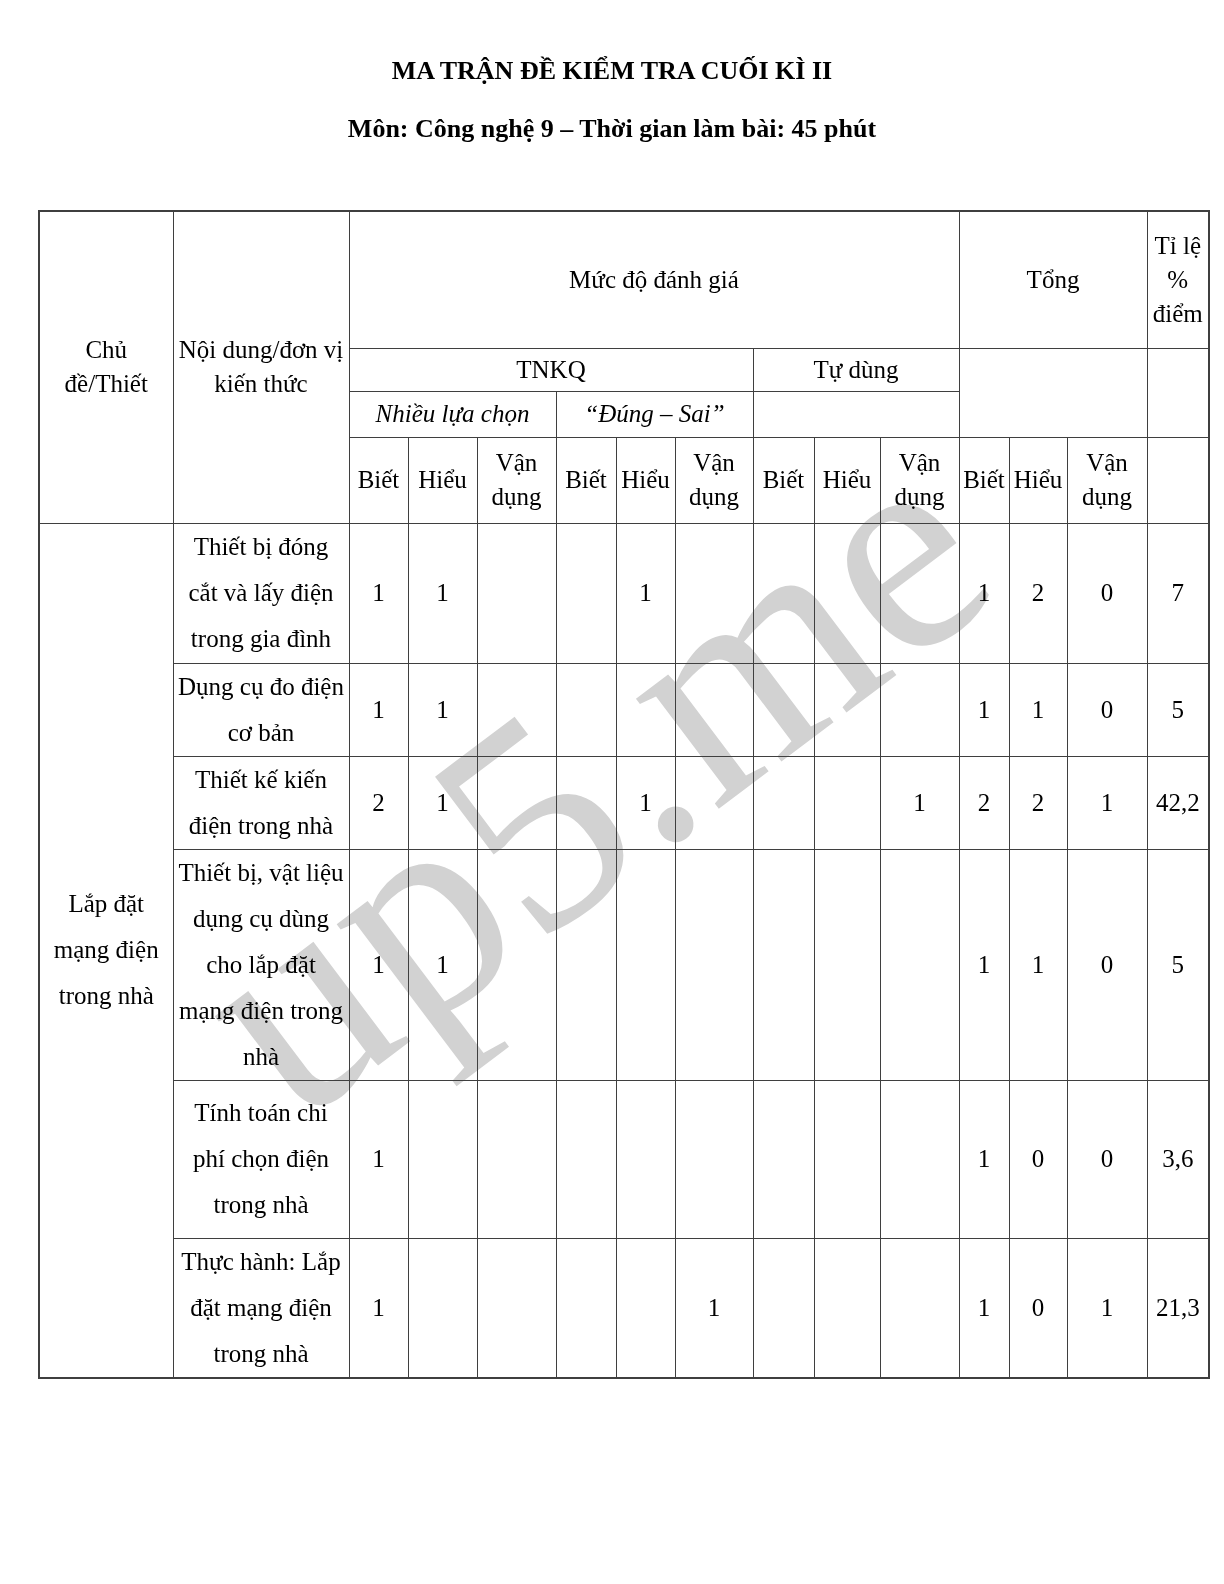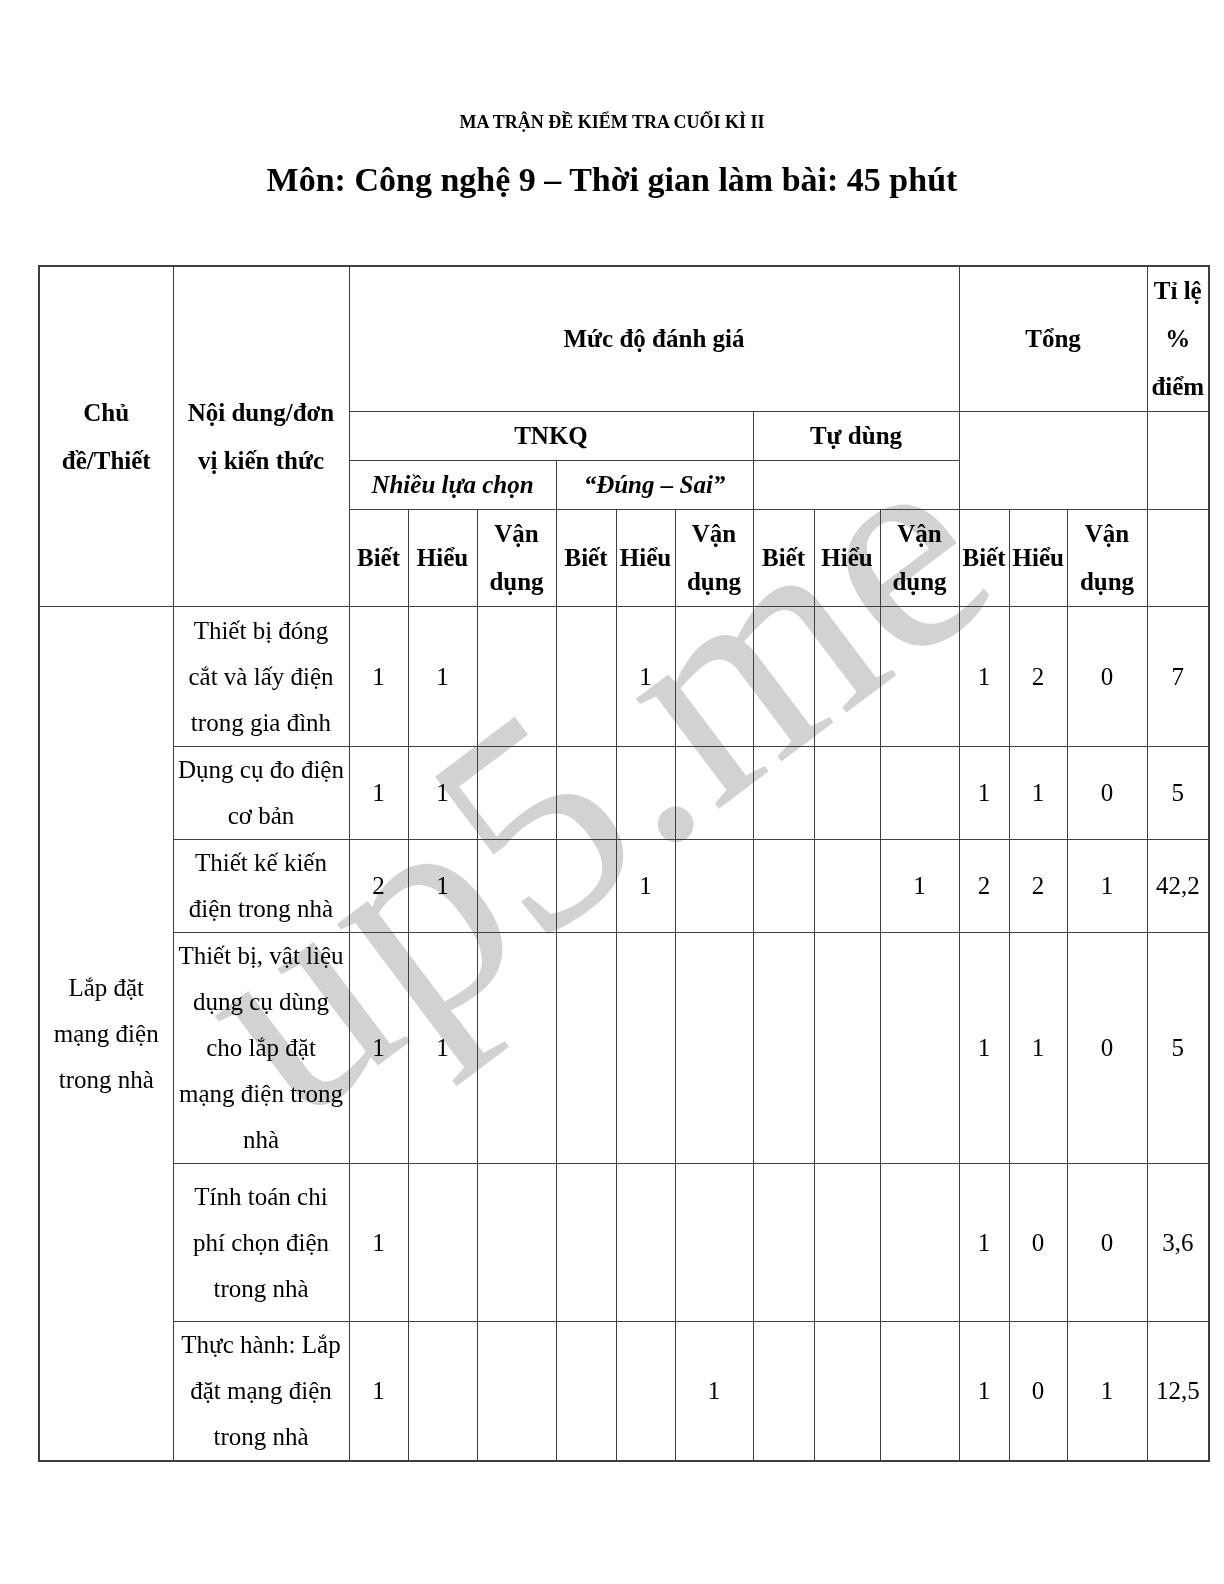--- a/index.html
+++ b/index.html
@@ -9,43 +9,43 @@
     font-family:"Liberation Serif","DejaVu Serif",serif;
   }
   .watermark{
     position:absolute;left:590px;top:780px;z-index:0;
     transform:translate(-50%,-50%) rotate(-37deg);
     font-size:300px;color:#d2d2d2;white-space:nowrap;
     font-family:"Liberation Serif","DejaVu Serif",serif;
     user-select:none;
   }
   .doc-title{
-    position:relative;z-index:1;margin:0;padding-top:112px;
-    text-align:center;font-size:18px;font-weight:bold;
+    position:relative;z-index:1;margin:0;padding-top:56px;
+    text-align:center;font-size:26px;font-weight:bold;
   }
   .doc-subtitle{
     position:relative;z-index:1;margin:0;padding-top:28px;
-    text-align:center;font-size:34px;font-weight:bold;
+    text-align:center;font-size:26px;font-weight:bold;
   }
   table.matrix{
     position:relative;z-index:1;
     margin:66px 0 0 38px;
     border-collapse:collapse;table-layout:fixed;
     width:1170px;
     background:transparent;
     border:2px solid #3f3f3f;
   }
   table.matrix th, table.matrix td{
     border:1.5px solid #3f3f3f;
     text-align:center;vertical-align:middle;
     font-size:25px;padding:0 3px;
     background:transparent;
     overflow:hidden;
   }
-  table.matrix th{font-weight:bold;line-height:48px;}
+  table.matrix th{font-weight:normal;line-height:34px;}
   table.matrix td{font-weight:normal;line-height:46px;}
   th.it{font-style:italic;font-weight:normal;}
 </style>
 </head>
 <body>
 
 <div class="watermark">up5.me</div>
 
 <h1 class="doc-title">MA TRẬN ĐỀ KIỂM TRA CUỐI KÌ II</h1>
 <h2 class="doc-subtitle">Môn: Công nghệ 9 – Thời gian làm bài: 45 phút</h2>
@@ -192,16 +192,16 @@
       <td></td>
       <td></td>
       <td></td>
       <td>1</td>
       <td></td>
       <td></td>
       <td></td>
       <td>1</td>
       <td>0</td>
       <td>1</td>
-      <td>12,5</td>
+      <td>21,3</td>
     </tr>
   </tbody>
 </table>
 
 </body></html>

